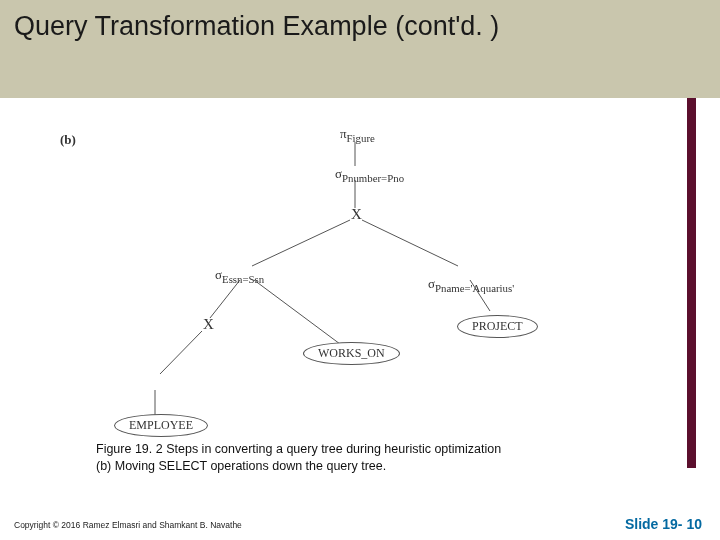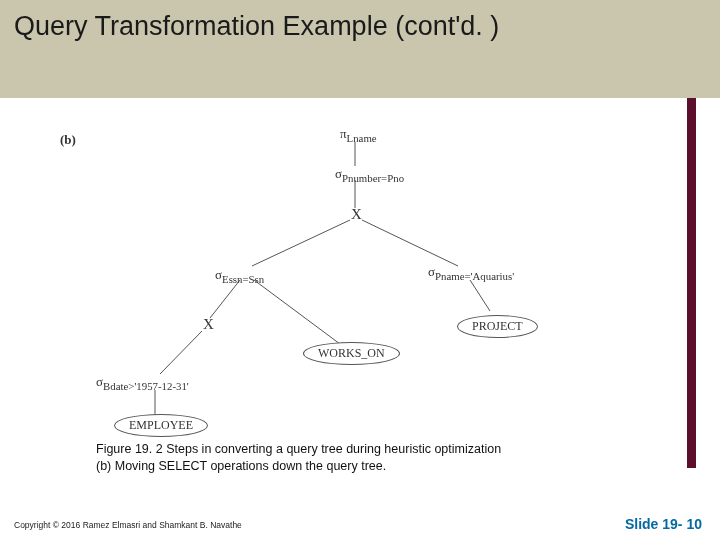--- a/index.html
+++ b/index.html
@@ -42,46 +42,43 @@
       <line x1="350" y1="122" x2="252" y2="168"></line>
       <line x1="362" y1="122" x2="458" y2="168"></line>
       <line x1="470" y1="182" x2="490" y2="213"></line>
       <line x1="240" y1="182" x2="210" y2="220"></line>
       <line x1="254" y1="182" x2="340" y2="246"></line>
       <line x1="202" y1="233" x2="160" y2="276"></line>
       <line x1="155" y1="292" x2="155" y2="318"></line>
     </svg>
 
     <div class="op" style="left:340px; top:28px;">
-      <span>π</span><sub>Lname</sub>
+      <span>π</span><sub>Figure</sub>
     </div>
 
     <div class="op" style="left:335px; top:68px;text-align:center;">
       <span>σ</span><sub>Pnumber=Pno</sub>
     </div>
 
     <div class="op" style="left:351px; top:108px; font-size:15px;">X</div>
 
     <div class="op" style="left:215px; top:169px;">
       <span>σ</span><sub>Essn=Ssn</sub>
     </div>
 
-    <div class="op" style="left:428px; top:166px;">
+    <div class="op" style="left:428px; top:178px;">
       <span>σ</span><sub>Pname='Aquarius'</sub>
     </div>
 
     <div class="rel" style="left:457px; top:217px;">PROJECT</div>
 
     <div class="op" style="left:203px; top:218px; font-size:15px;">X</div>
 
     <div class="rel" style="left:303px; top:244px;">WORKS_ON</div>
 
-    <div class="op" style="left:96px; top:276px;">
-      <span>σ</span><sub>Bdate&gt;'1957-12-31'</sub>
-    </div>
 
     <div class="rel" style="left:114px; top:316px;">EMPLOYEE</div>
 
   </div>
 
   <div class="caption">
     <span>Figure 19. 2 Steps in converting a query tree during heuristic optimization</span><br>
     <span>(b) Moving SELECT operations down the query tree.</span>
   </div>
 

